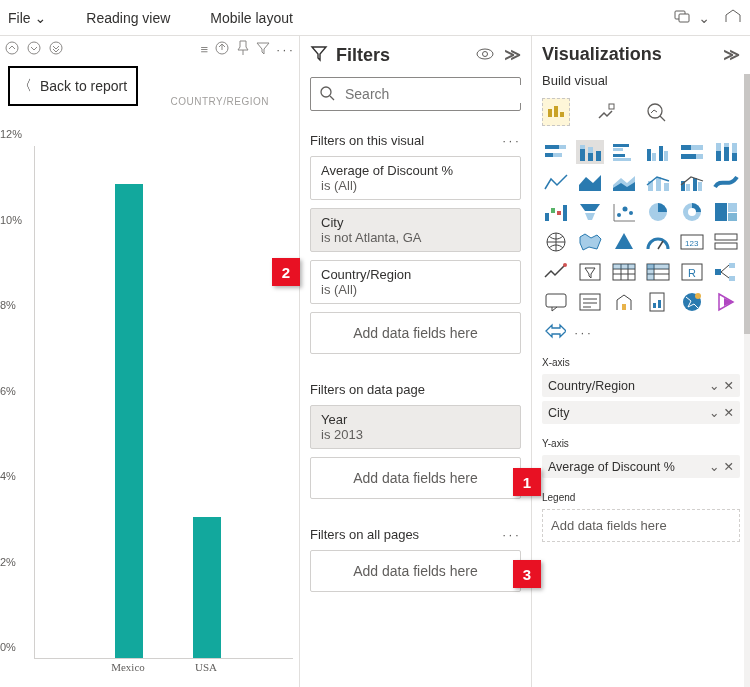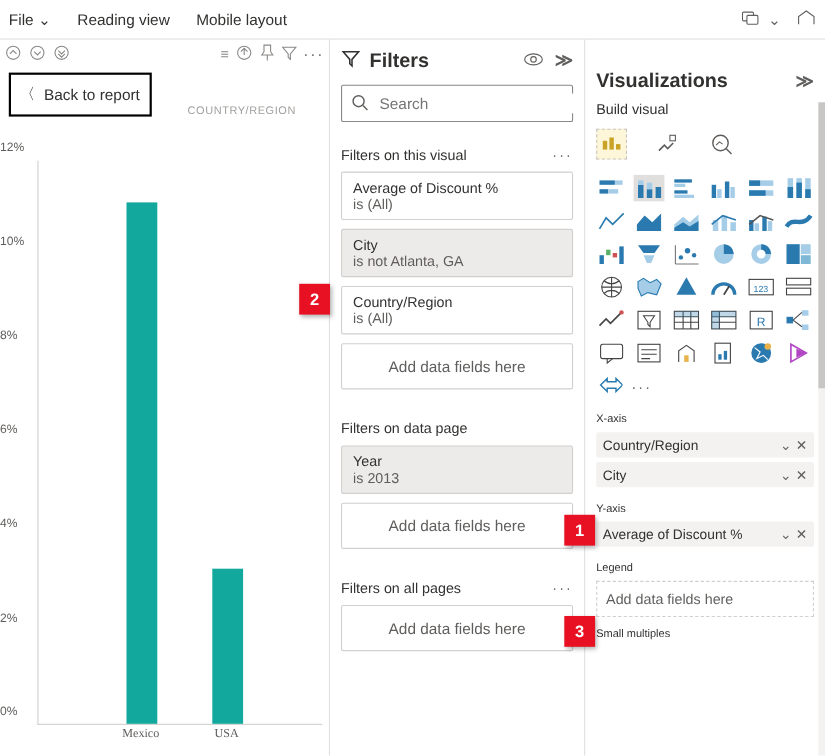--- a/index.html
+++ b/index.html
@@ -13,21 +13,21 @@
     height: 687px;
     overflow: hidden;
   }
   
   .ribbon {
     height: 36px;
     display: flex;
     align-items: center;
     border-bottom: 1px solid #e1dfdd;
     padding: 0 8px;
-    gap: 24px;
+    gap: 40px;
     font-size: 14px;
   }
   .ribbon .file { display:flex; align-items:center; gap:4px; }
   .ribbon-spacer { flex: 1; }
   .ribbon-right { display:flex; align-items:center; gap:6px; color:#605e5c; }
   
   .main {
     display: flex;
     height: calc(100% - 36px);
   }
@@ -333,21 +333,21 @@
         <span class="dots">···</span>
       </div>
       <div class="drop-card" style="margin-bottom:0;">Add data fields here</div>
     </div>
 
     <div class="callout" style="left:-28px; top:222px;">2</div>
     <div class="callout" style="right:-10px; top:432px;">1</div>
     <div class="callout" style="right:-10px; top:524px;">3</div>
   </div>
 
-  <div class="viz-col" style="position:relative;margin-top:19px;">
+  <div class="viz-col" style="position:relative;">
     <div class="viz-header">
       <span>Visualizations</span>
       <span class="collapse" style="font-size:16px;">≫</span>
     </div>
     <div class="build-row">Build visual</div>
     <div class="build-icons">
       <div class="build-icon first">
         <svg width="20" height="18">
             <rect x="2" y="6" width="4" height="8" fill="#c9a227"></rect>
             <rect x="8" y="3" width="4" height="11" fill="#c9a227"></rect>
@@ -667,19 +667,16 @@
               <span>⌄</span>
               <span>✕</span>
             </span>
           </div>
         </div>
     </div>
     <div class="field-section">
       <div class="field-label">Legend</div>
       <div class="field-drop">Add data fields here</div>
     </div>
-    <div class="field-section">
-      <div class="field-label">Small multiples</div>
-    </div>
     <div class="scroll-track"></div>
     <div class="scroll-thumb"></div>
   </div>
 </div>
 
 </body></html>

